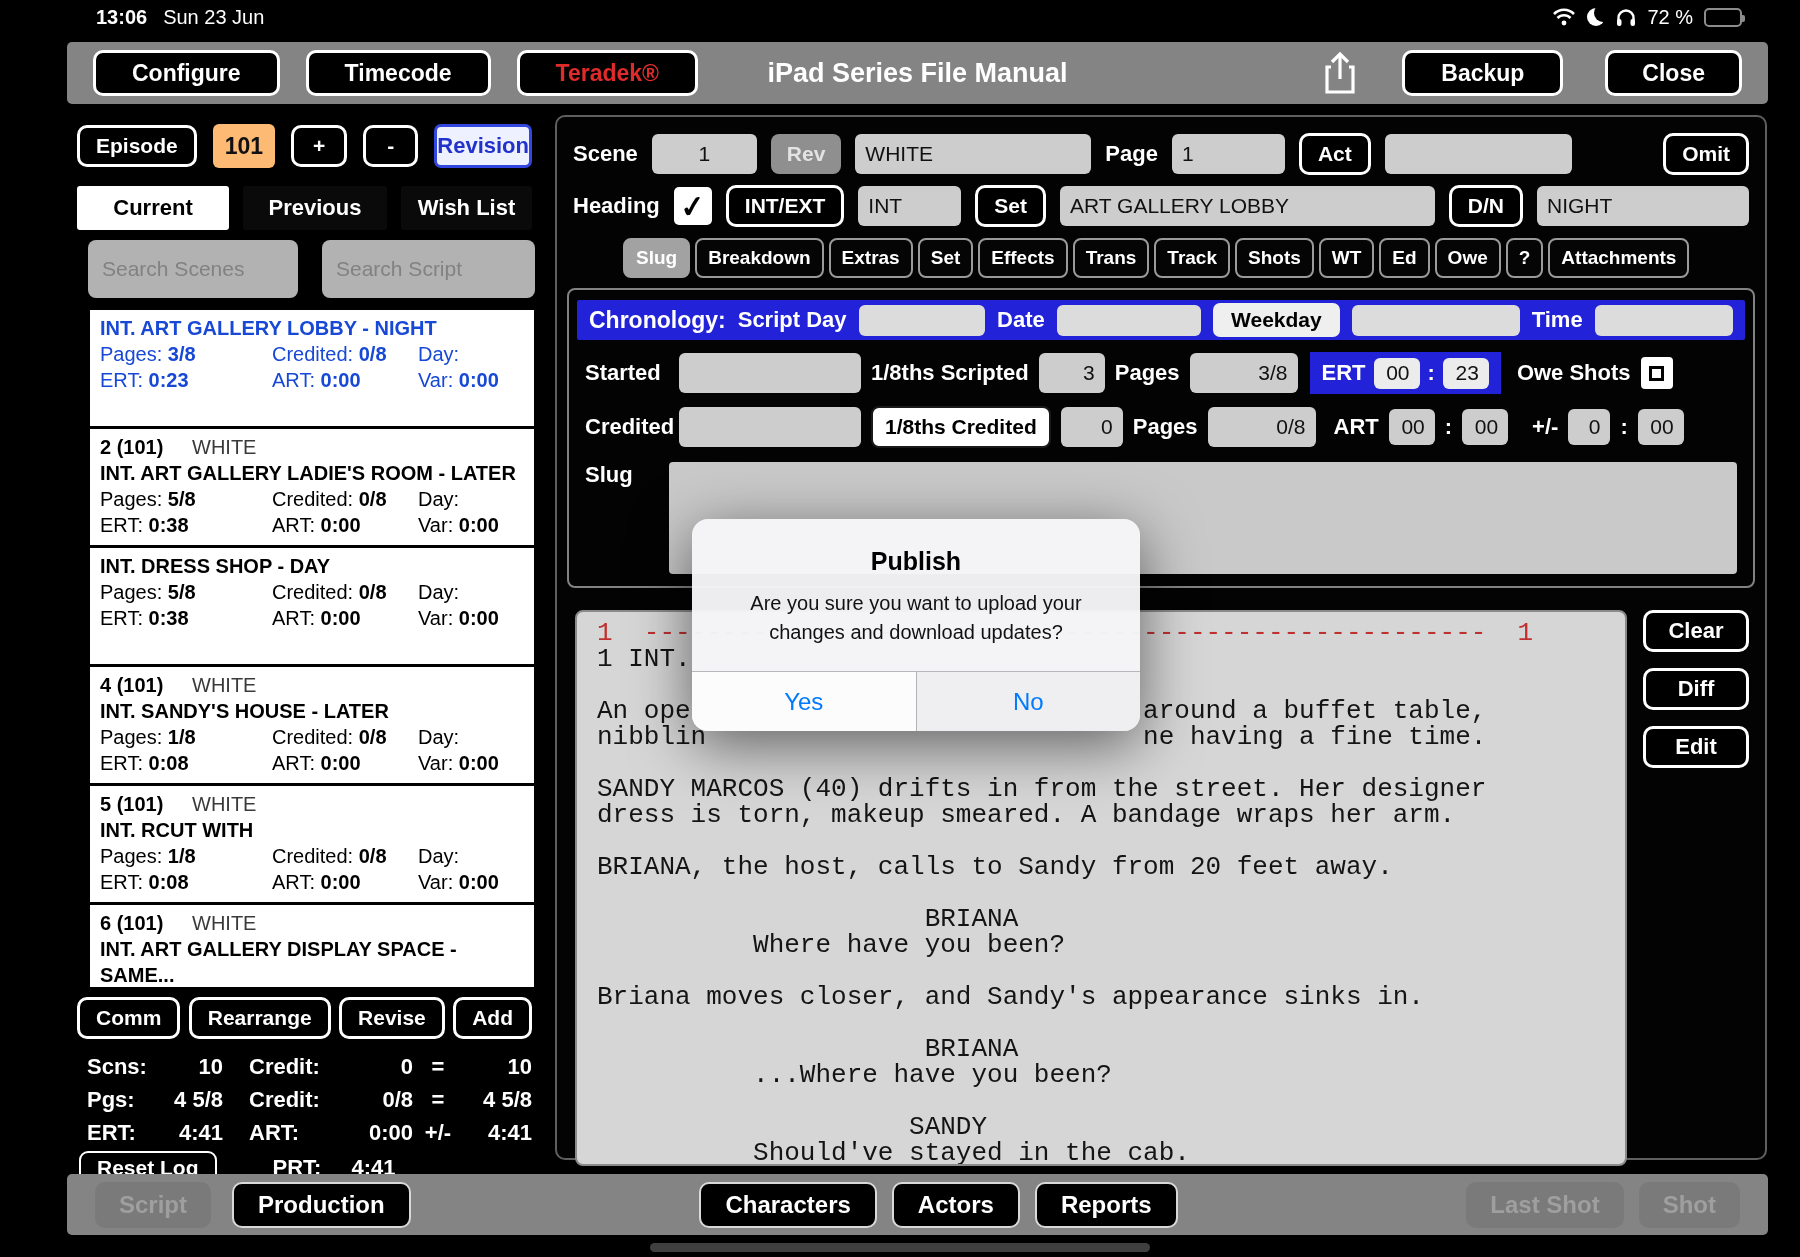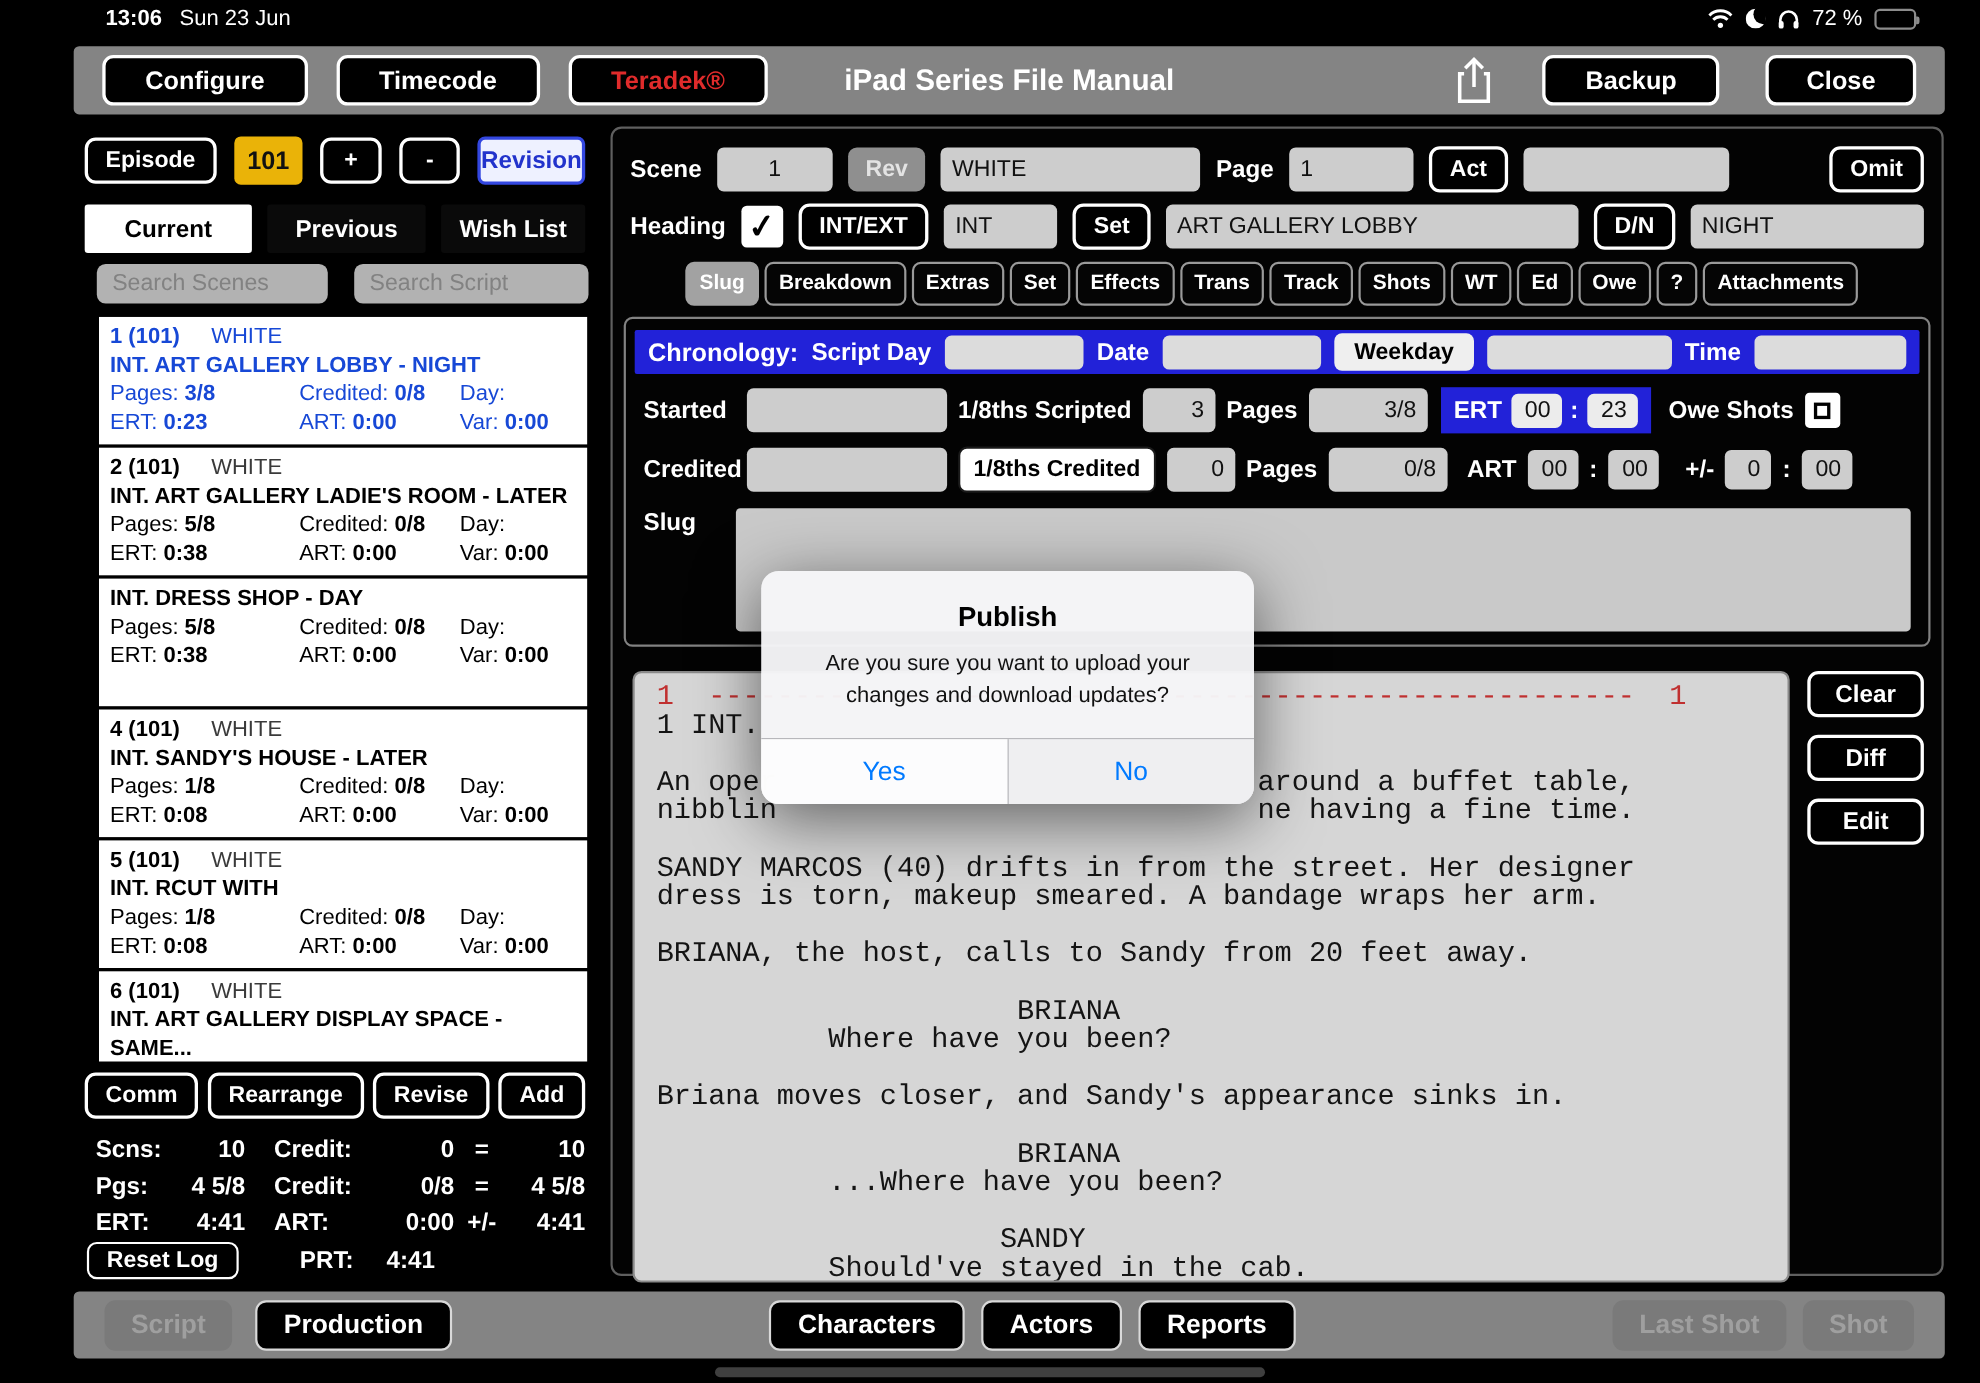--- a/index.html
+++ b/index.html
@@ -31,28 +31,28 @@
 
   
   .top-toolbar { position:absolute; top:42px; left:67px; width:1701px; height:62px; background:#848484; border-radius:5px; display:flex; align-items:center; padding:0 26px; gap:26px; }
   .tt-title { position:absolute; left:50%; transform:translateX(-50%); color:#fff; font-weight:bold; font-size:27px; }
   .tt-right { margin-left:auto; display:flex; align-items:center; gap:42px; }
   .teradek { color:#e02b2b; }
 
   
   .left-col { position:absolute; left:77px; top:123px; width:455px; }
   .ep-row { display:flex; gap:16px; height:46px; align-items:center; }
-  .ep-num { width:72px; height:44px; background:#eab308; font-weight:bold; font-size:23px; }
+  .ep-num { width:72px; height:44px; background:#fdba74; font-weight:bold; font-size:23px; }
   .revision { flex:1; height:44px; background:#eef1ff; border:3px solid #3347e0; border-radius:7px; color:#2233cc; font-weight:bold; font-size:22px; display:flex; align-items:center; justify-content:center; }
   .seg-row { display:flex; gap:14px; height:44px; margin-top:17px; }
   .seg { flex:none; display:flex; align-items:center; justify-content:center; font-weight:bold; font-size:22px; border-radius:3px; cursor:pointer; }
   .seg.sel { background:#fff; color:#000; width:152px; }
   .seg.unsel { background:#0a0a0a; color:#fff; }
   .seg-prev { width:144px; }
-  .search-row { display:flex; margin-top:10px; height:36px; gap:24px; padding-left:11px; }
+  .search-row { display:flex; margin-top:10px; height:58px; gap:24px; padding-left:11px; }
   .search-row input { width:210px; background:#b2b2b2; border:none; border-radius:8px; font-size:21px; padding:0 14px; color:#555; font-family:"Liberation Sans",sans-serif; }
   .search-row input::placeholder { color:#828282; }
   .scene-list { margin:12px 0 0 13px; width:444px; height:677px; overflow:hidden; background:#000; }
   .scene-item { background:#fff; height:116px; margin-bottom:3px; padding:5px 10px; color:#000; font-size:20px; line-height:26px; cursor:pointer; }
   .scene-item:last-child { height:auto; padding-bottom:2px; }
   .si-num { font-weight:bold; display:inline-block; min-width:92px; }
   .si-rev { color:#3a3a3a; }
   .si-slug { font-weight:bold; }
   .si-grid { display:grid; grid-template-columns:172px 146px 1fr; }
   .si-grid b { font-weight:bold; }
@@ -178,21 +178,20 @@
       <div class="seg sel">Current</div>
       <div class="seg unsel seg-prev">Previous</div>
       <div class="seg unsel" style="flex:1;">Wish List</div>
     </div>
     <div class="search-row">
       <input readonly="" placeholder="Search Scenes" style="">
       <input readonly="" style="width: 213px;" placeholder="Search Script">
     </div>
     <div class="scene-list">
         <div class="scene-item selected">
-          <div class="si-l1"><span class="si-num">1 (101)</span><span class="si-rev">WHITE</span></div>
           <div class="si-slug">INT. ART GALLERY LOBBY - NIGHT</div>
           <div class="si-grid">
             <span>Pages: <b>3/8</b></span>
             <span>Credited: <b>0/8</b></span>
             <span>Day:</span>
           </div>
           <div class="si-grid">
             <span>ERT: <b>0:23</b></span>
             <span>ART: <b>0:00</b></span>
             <span>Var: <b>0:00</b></span>

